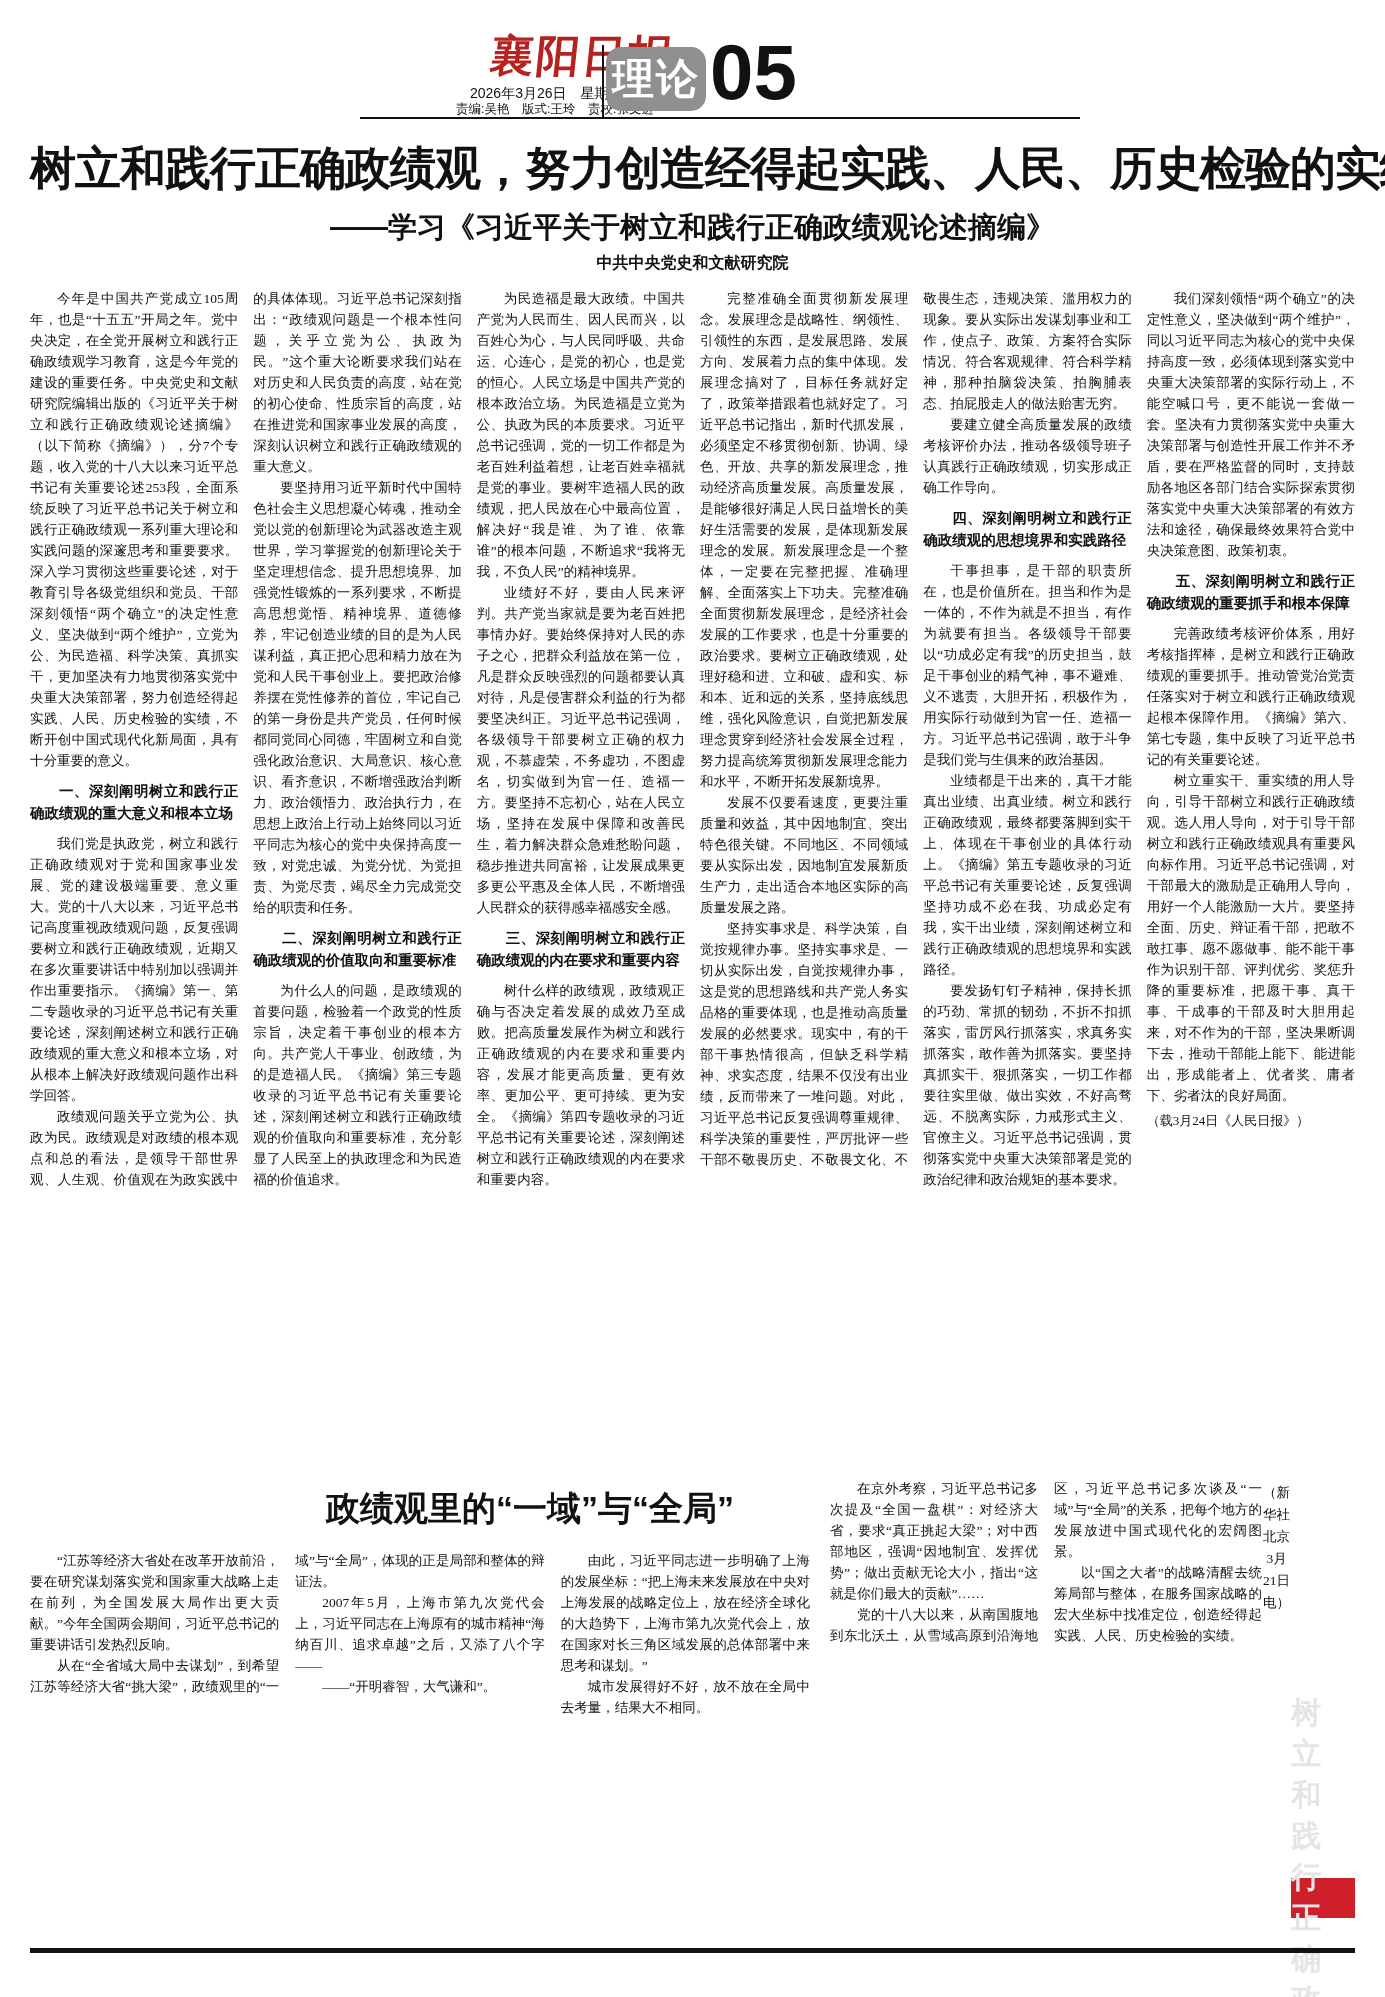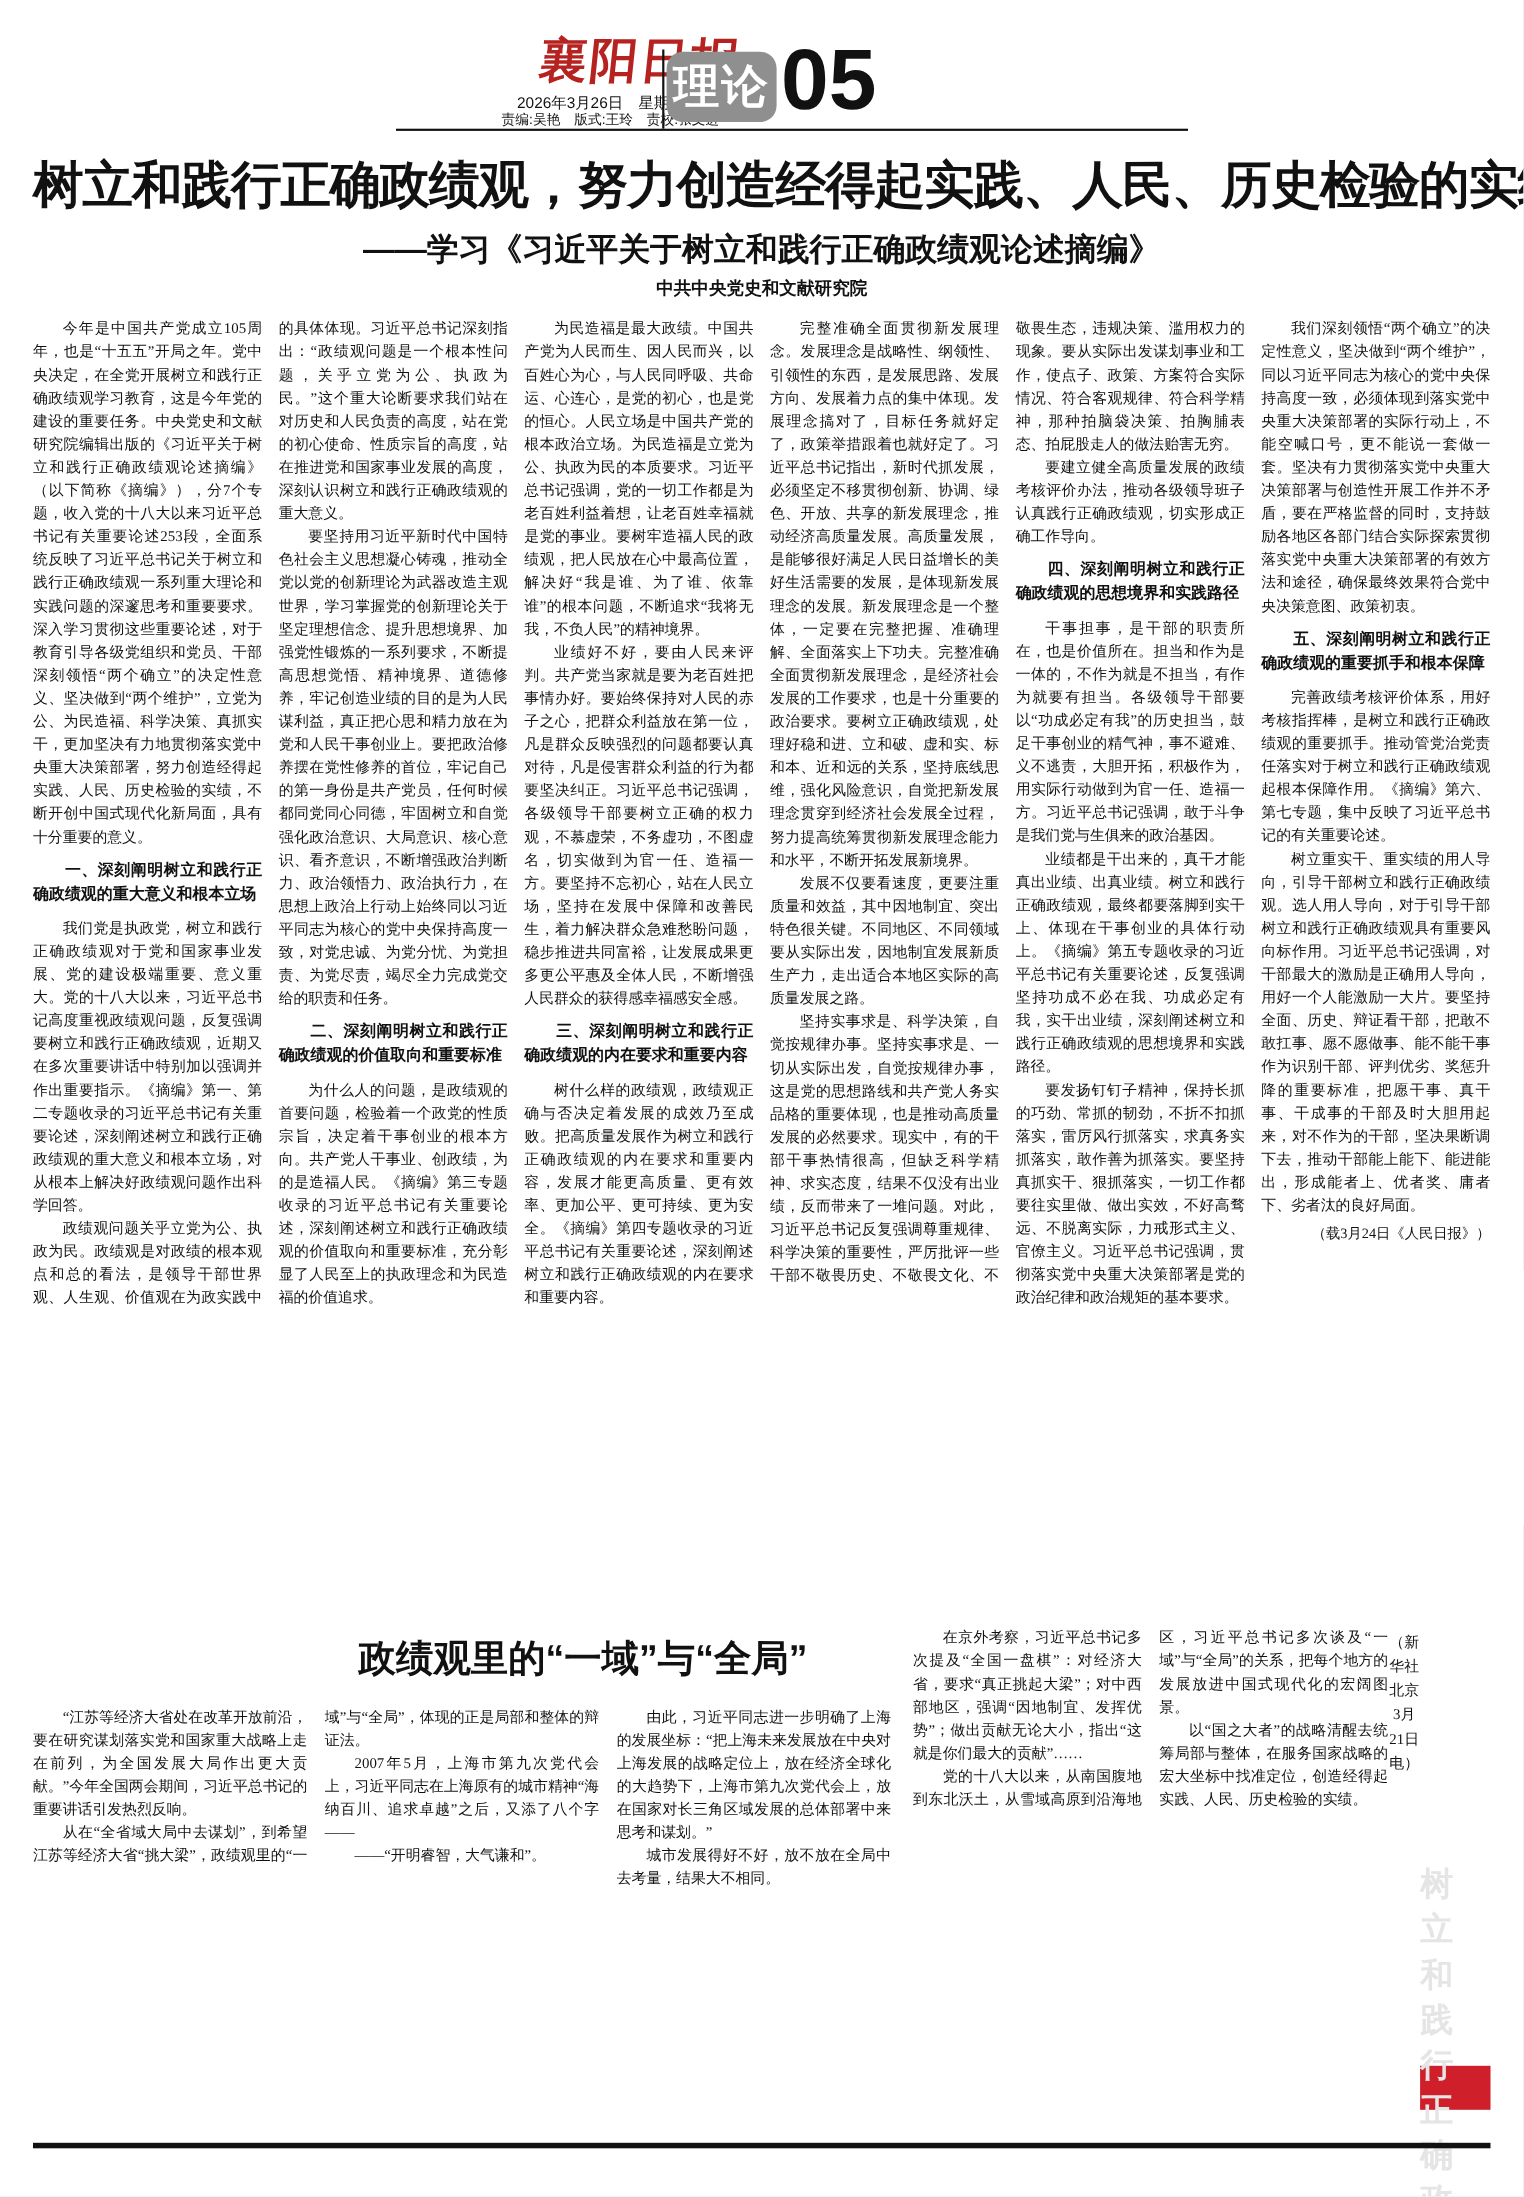--- a/index.html
+++ b/index.html
@@ -25,21 +25,21 @@
   #main-article{position:absolute;left:30px;top:138px;width:1325px;}
   #main-headline{font-family:"Liberation Sans","DejaVu Sans",sans-serif;font-weight:900;font-size:46px;
       line-height:60px;text-align:center;letter-spacing:-1px;white-space:nowrap;}
   #main-subtitle{font-family:"Liberation Sans","DejaVu Sans",sans-serif;font-weight:700;font-size:29px;
       line-height:46px;text-align:center;margin-top:6px;}
   #main-byline{font-weight:700;font-size:16px;line-height:22px;text-align:center;margin-top:2px;}
   #main-flow{margin-top:14px;height:1150px;column-count:6;column-gap:15px;text-align:justify;overflow:hidden;}
   #main-flow p.body-p{margin:0;font-size:13.5px;line-height:21px;text-indent:2em;}
   #main-flow div.sec-h{font-family:"Liberation Sans","DejaVu Sans",sans-serif;font-weight:900;
       font-size:14.5px;line-height:22px;text-indent:2em;margin:9px 0;}
-  #main-flow p.src-note{margin:4px 0 0;font-size:13px;line-height:21px;text-align:right;text-indent:0;}
+  #main-flow p.src-note{margin:4px 0 0;font-size:13px;line-height:21px;text-indent:0;}
   
   #bottom-article{position:absolute;left:30px;top:1478px;width:1325px;height:440px;}
   #bottom-headline{position:absolute;left:220px;top:8px;width:560px;text-align:center;
       font-family:"Liberation Sans","DejaVu Sans",sans-serif;font-weight:900;font-size:34px;line-height:44px;}
   #bottom-left{position:absolute;left:0;top:72px;width:780px;height:360px;column-count:3;column-gap:16px;
       text-align:justify;overflow:hidden;}
   #bottom-right{position:absolute;left:800px;top:0;width:525px;height:440px;display:flex;flex-direction:row;}
   #bottom-right-cols{height:330px;column-count:2;column-gap:16px;text-align:justify;overflow:hidden;}
   .b-p{margin:0;font-size:13.5px;line-height:21px;text-indent:2em;}
   #bottom-attr{text-align:center;font-size:13.5px;line-height:22px;margin-top:4px;}

